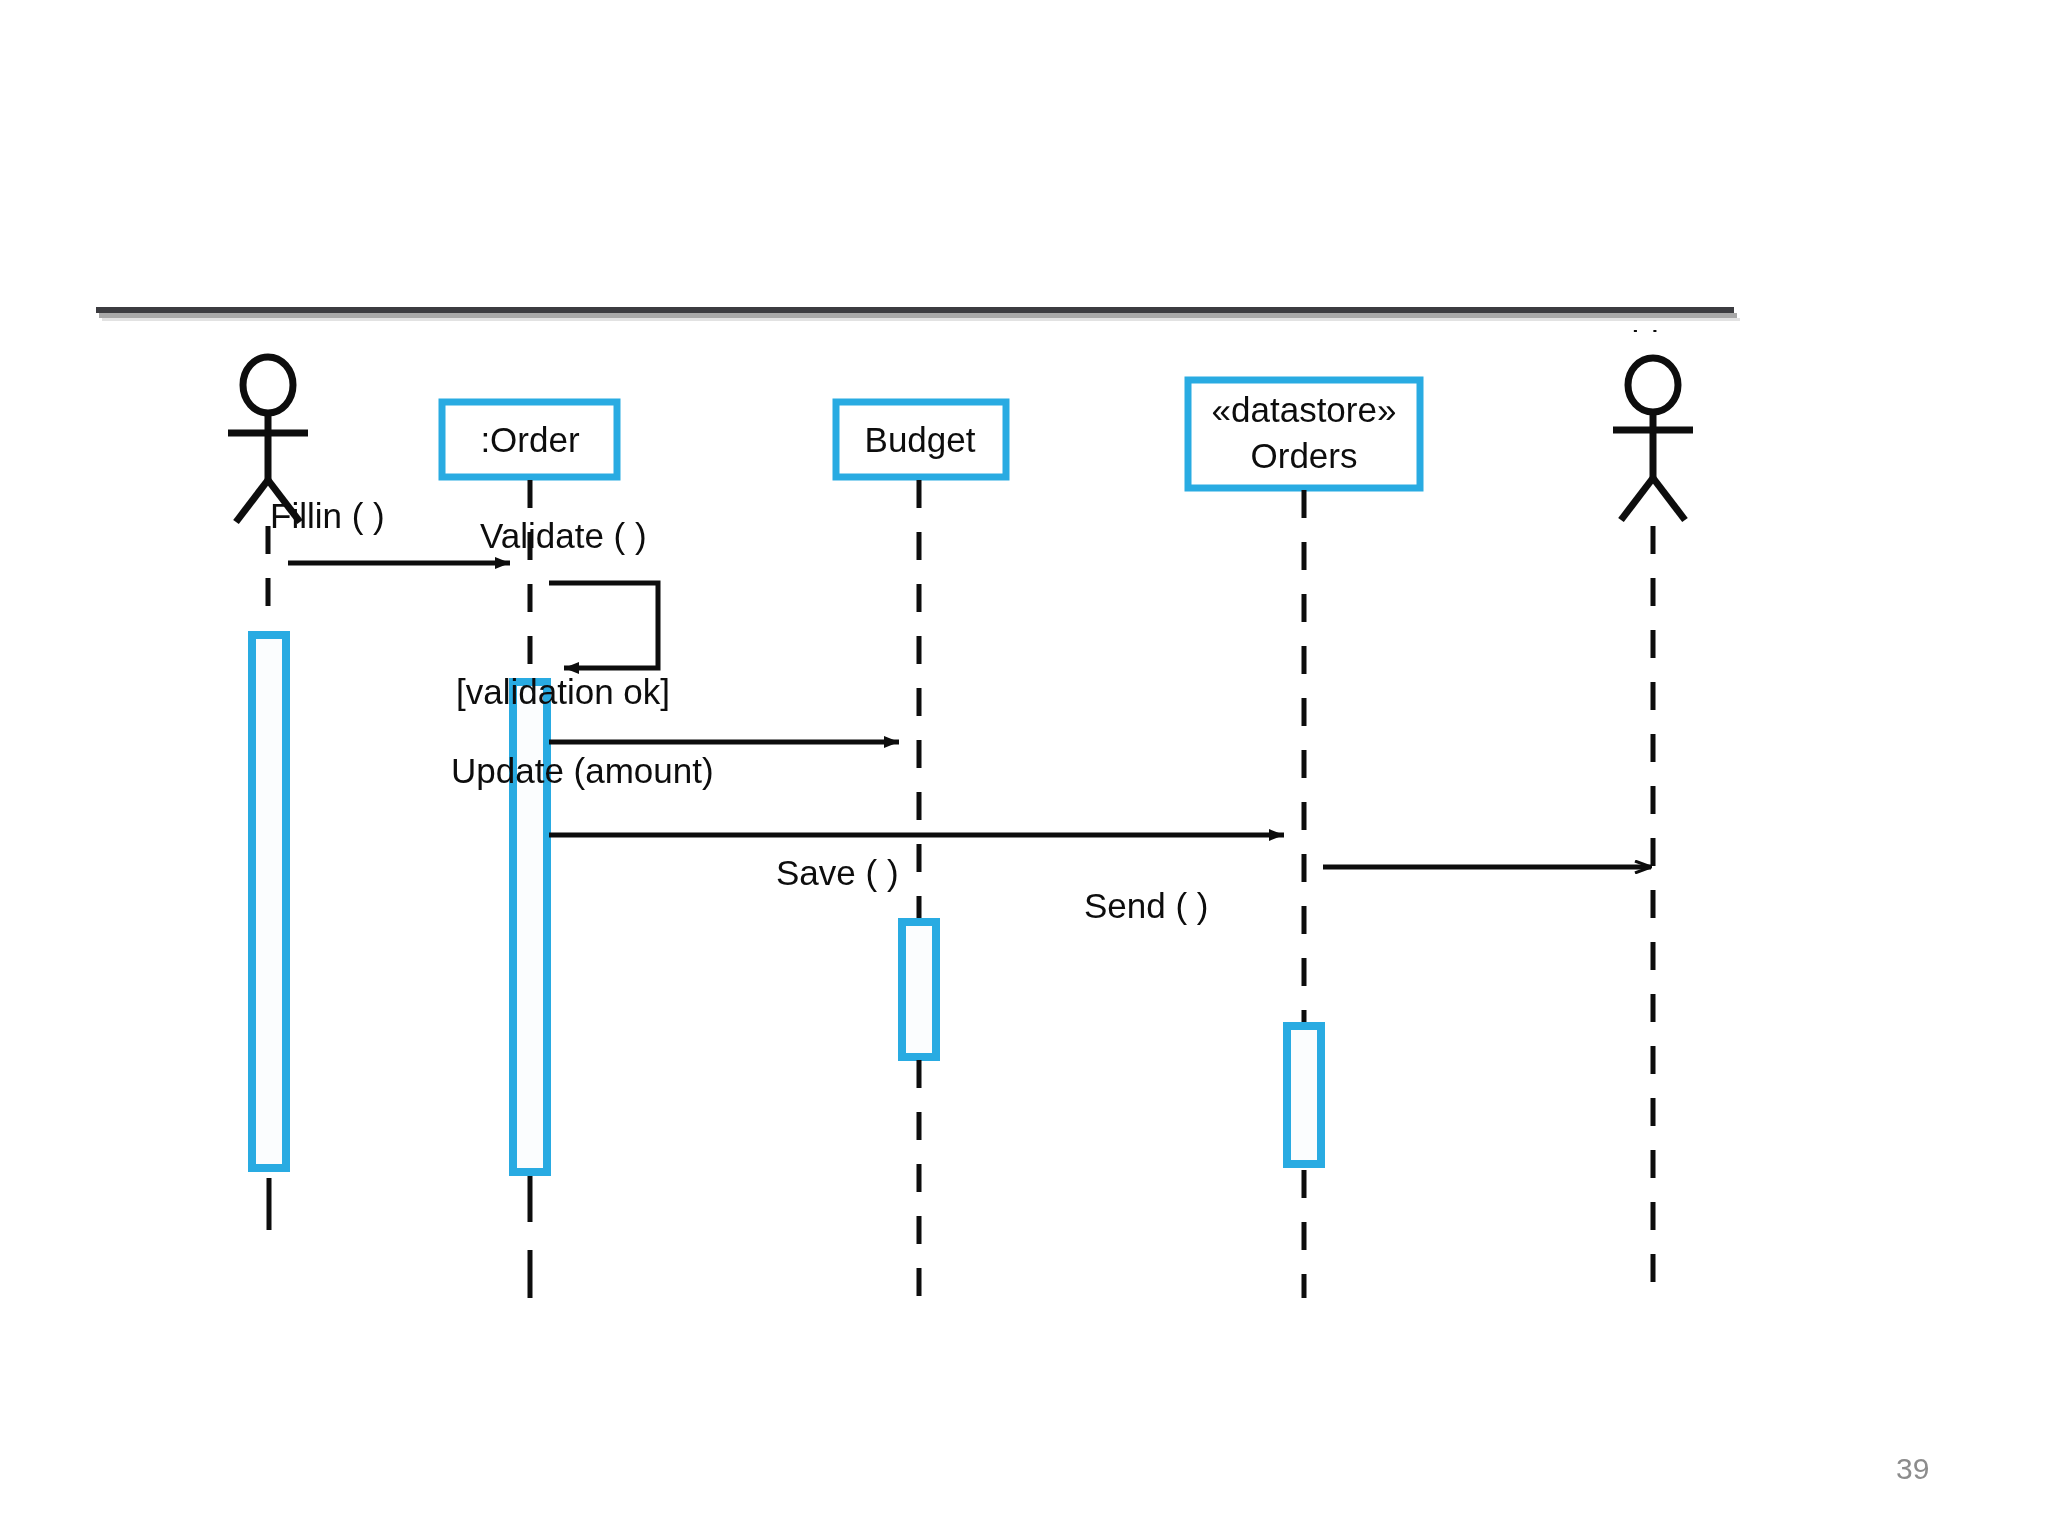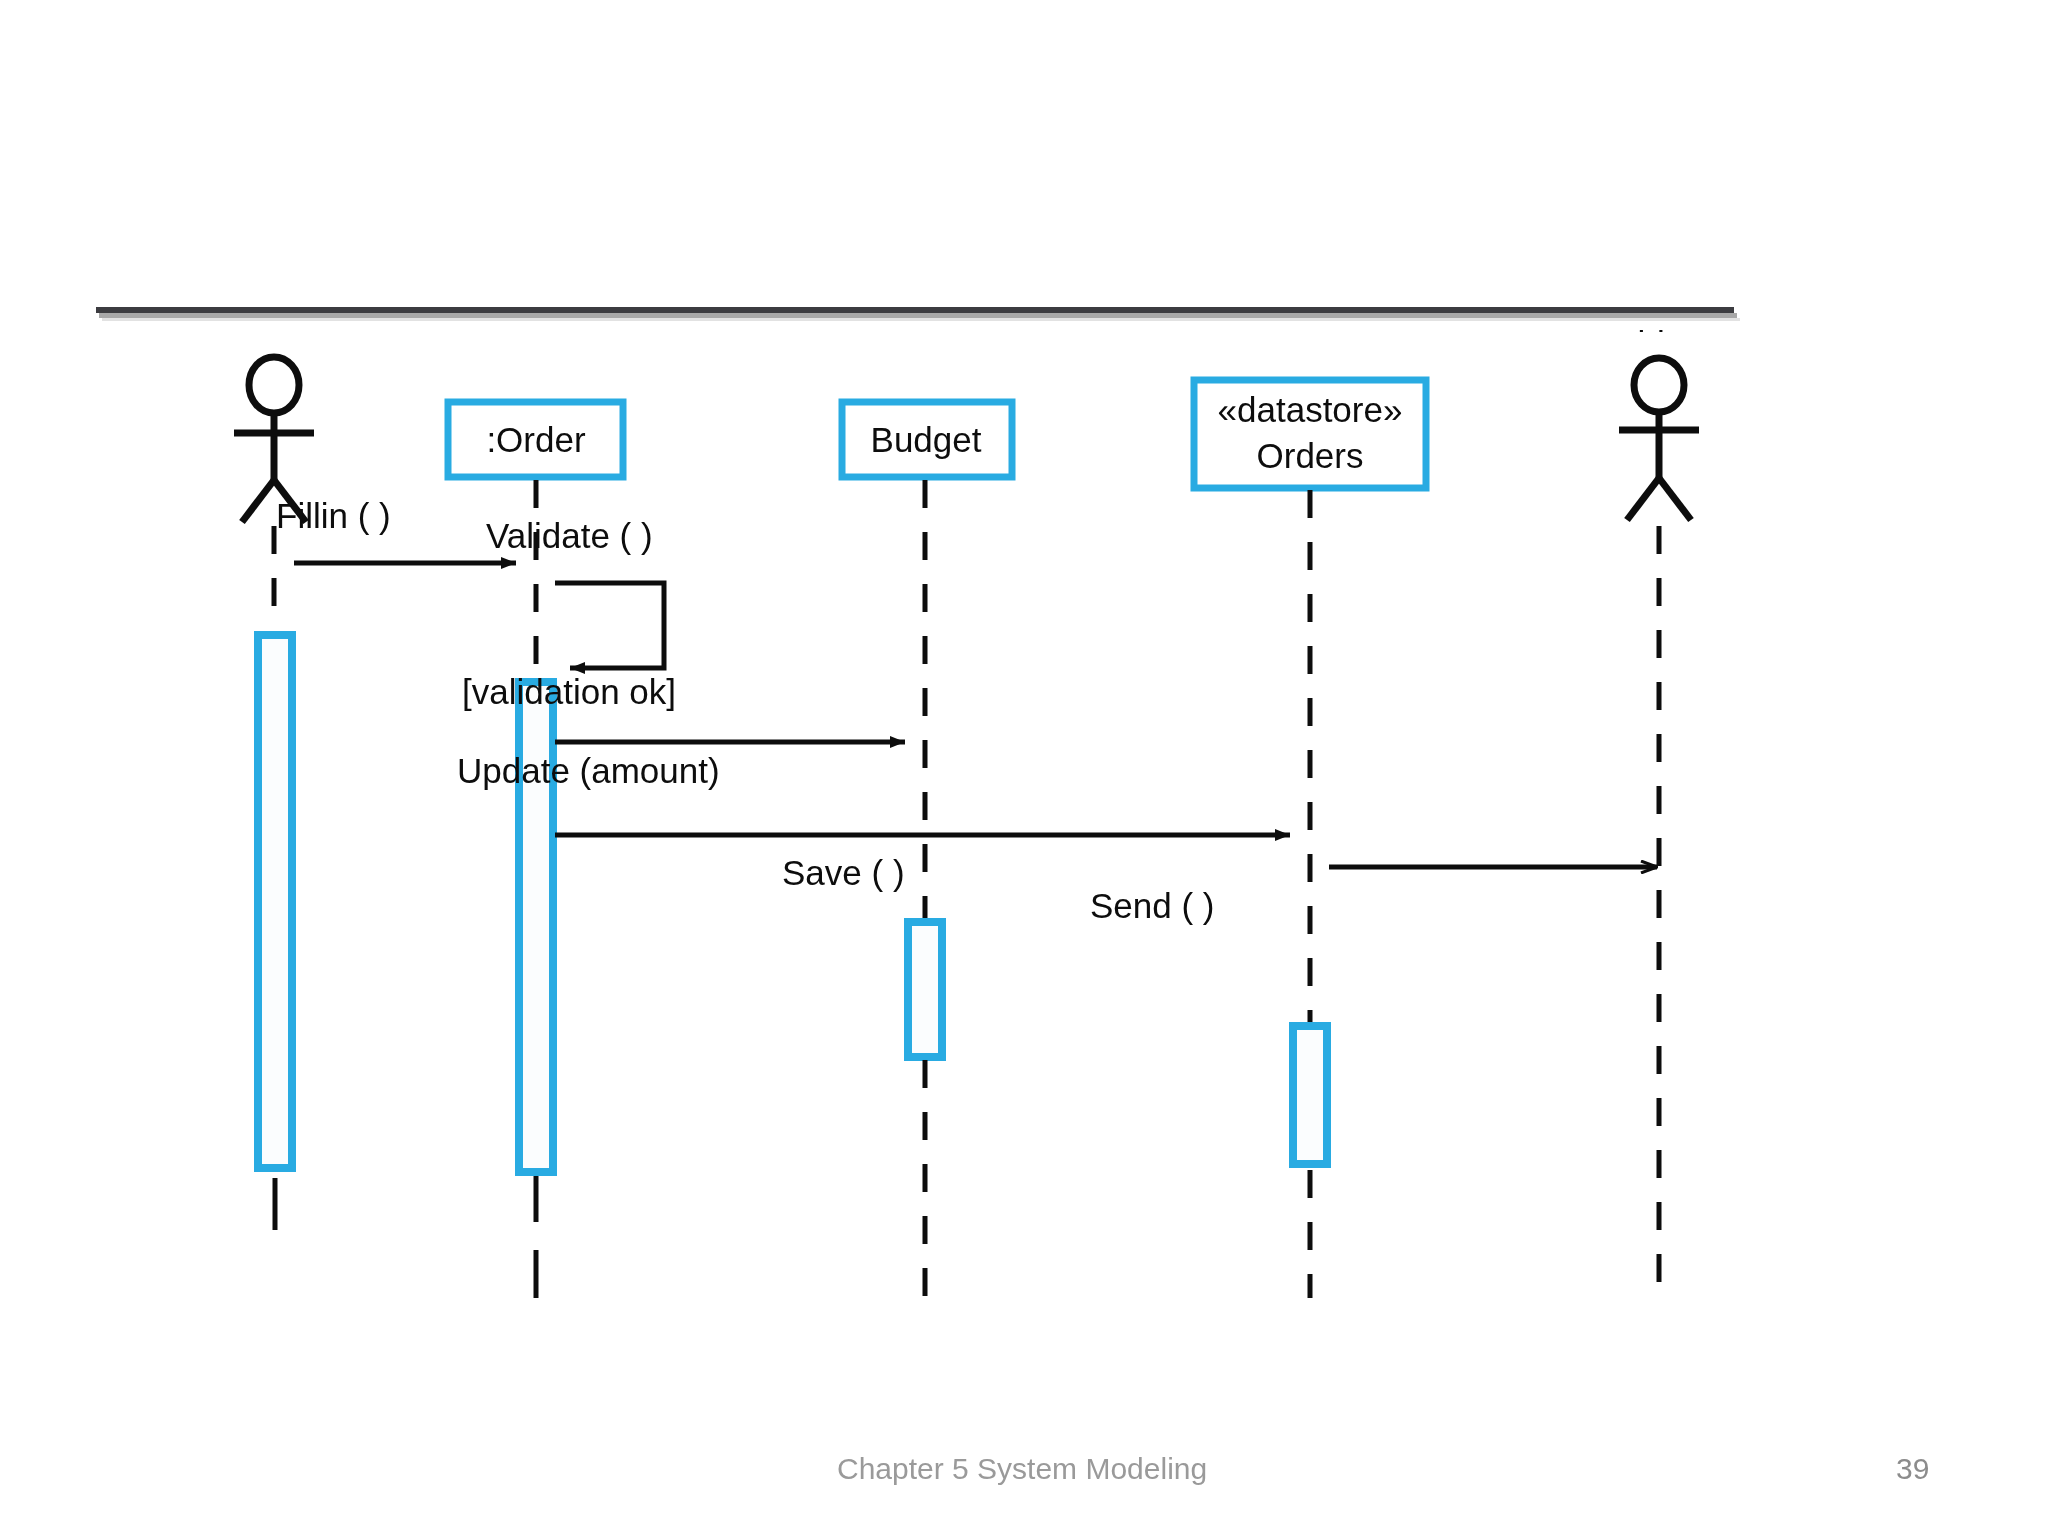--- a/index.html
+++ b/index.html
@@ -56,21 +56,21 @@
     left: 102px;
     top: 318px;
     width: 1638px;
     height: 3px;
     background: #e2e2e2;
   }
 
   
   .diagram {
     position: absolute;
-    left: 14px;
+    left: 8px;
     top: 330px;
     width: 1967px;
     height: 1000px;
   }
   .diagram svg { display: block; }
 
   
   .footer-note {
     position: absolute;
     left: 837px;
@@ -203,17 +203,16 @@
       </g>
 
       <g>
         <line x1="1315" y1="537" x2="1643" y2="537" stroke="#0d0d0d" stroke-width="5" marker-end="url(#arrowOpen)"></line>
         <text class="lbl-msg" x="1076" y="588">Send ( )</text>
       </g>
 
     </svg>
   </div>
 
-  <div class="footer-note">Chapter 5 System Modeling</div>
 
   <div class="footer-page">39</div>
 
 </div>
 
 </body></html>

